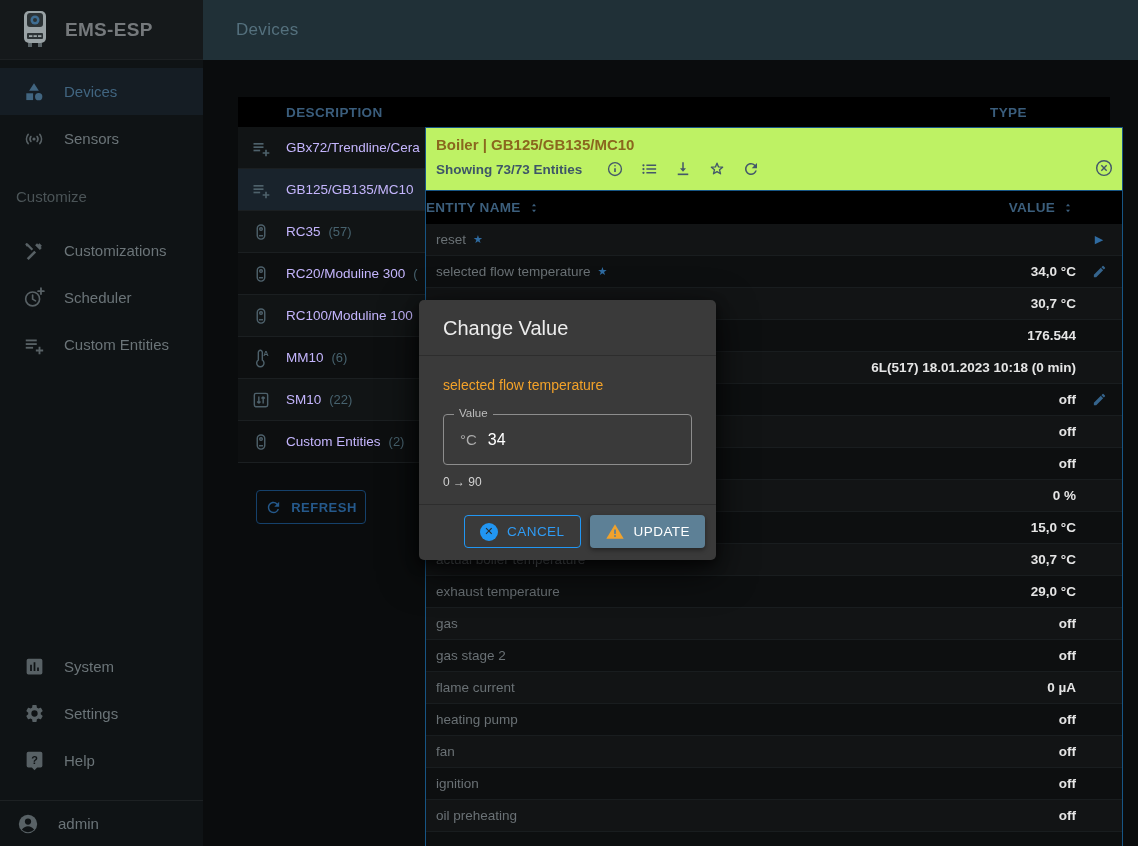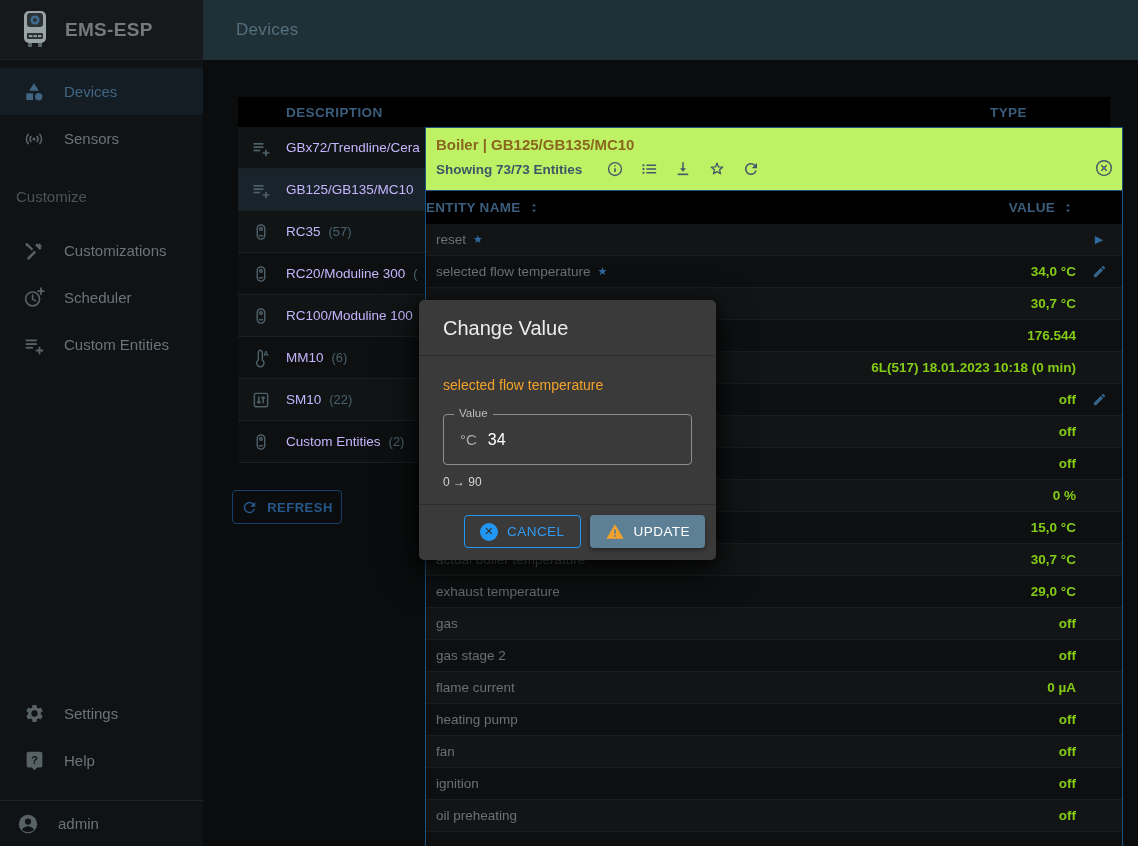--- a/index.html
+++ b/index.html
@@ -34,21 +34,21 @@
   .dt-header { position:relative; height:30px; background:#000; display:flex; align-items:center; color:#3a5d7c; font-weight:700; font-size:13.5px; letter-spacing:.4px; }
   .dt-header .col-desc { padding-left:48px; }
   .dt-header .col-type { position:absolute; left:752px; }
   .d-row { height:42px; display:flex; align-items:center; border-bottom:1px solid #1b1f21; cursor:pointer; }
   .d-row.odd { background:#111415; } .d-row.even { background:#0d0f10; }
   .d-row.selected { background:#19232c; }
   .d-icon { width:48px; padding-left:13px; color:#4e616b; }
   .d-icon svg { width:20px; height:20px; }
   .d-name { color:#c4b5fd; font-size:13.5px; font-weight:500; white-space:nowrap; }
   .d-count { color:#47626e; margin-left:8px; font-size:13px; font-weight:500; }
-  .refresh-btn { position:absolute; left:232px; top:490px; width:110px; height:34px; border:1px solid #15416b; border-radius:4px; background:transparent; color:#25598b; display:flex; align-items:center; justify-content:center; gap:9px; font-size:13px; font-weight:700; letter-spacing:.5px; cursor:pointer; font-family:inherit; }
+  .refresh-btn { position:absolute; left:256px; top:490px; width:110px; height:34px; border:1px solid #15416b; border-radius:4px; background:transparent; color:#25598b; display:flex; align-items:center; justify-content:center; gap:9px; font-size:13px; font-weight:700; letter-spacing:.5px; cursor:pointer; font-family:inherit; }
   .refresh-btn svg { width:17px; height:17px; }
 
   
   .panel { position:absolute; left:425px; top:127px; width:698px; height:740px; background:#0b0d0f; border:1px solid #175584; z-index:2; }
   .panel-header { height:63px; background:#bef264; border-bottom:1px solid #175584; padding:8px 10px 0 10px; position:relative; }
   .ph-title { color:#8a671e; font-size:15px; font-weight:700; }
   .ph-sub { margin-top:7px; display:flex; align-items:center; }
   .ph-showing { color:#3e5667; font-size:13.5px; font-weight:700; }
   .ph-icons { display:flex; align-items:center; margin-left:24px; gap:16px; color:#44586a; }
   .ph-icons span { cursor:pointer; }
@@ -56,21 +56,21 @@
   .ph-close { position:absolute; right:8px; top:30px; color:#44586a; cursor:pointer; }
   .ph-close svg { width:20px; height:20px; }
   .et-header { height:33px; background:#000; display:flex; align-items:center; padding-left:0; color:#3c5f7d; font-weight:700; font-size:13.5px; letter-spacing:.3px; }
   .sort-ico svg { width:16px; height:16px; }
   .et-left, .et-right { display:flex; align-items:center; gap:5px; }
   .et-right { margin-left:auto; margin-right:46px; }
   .e-row { height:32px; display:flex; align-items:center; padding-left:10px; border-bottom:1px solid #191d1f; font-size:13.5px; cursor:pointer; }
   .e-row.odd { background:#121415; } .e-row.even { background:#0d0f10; }
   .e-name { color:#6a7175; font-weight:500; }
   .e-fav { color:#2f6ba1; margin-left:7px; font-size:11px; }
-  .e-value { margin-left:auto; color:#84cc16; font-weight:700; text-align:center; }
+  .e-value { margin-left:auto; color:#e5e5e5; font-weight:700; text-align:center; }
   .e-action { width:46px; display:flex; justify-content:center; align-items:center; color:#35648c; }
   .e-action svg { width:15px; height:15px; }
   .e-action .play { font-size:11px; color:#2f6ba1; }
 
   
   .modal { position:absolute; left:419px; top:300px; width:297px; background:#3a3a3a; border-radius:5px; z-index:3;
            box-shadow:0 12px 38px rgba(0,0,0,.7), 0 4px 12px rgba(0,0,0,.55); }
   .m-title { padding:17px 24px 15px; color:#ececec; font-size:20px; font-weight:500; border-bottom:1px solid #2d2d2d; }
   .m-body { padding:21px 24px 15px; border-bottom:1px solid #2d2d2d; }
   .m-entity { color:#f3a229; font-size:14px; }
@@ -164,20 +164,28 @@
         </svg>
       </span>
       <span>Custom Entities</span>
     </div>
   </div>
 
   <div class="sidebar-bottom">
     <div class="nav-item">
       <span class="nicon">
         <svg width="21" height="21" viewBox="0 0 24 24" fill="currentColor">
+          <path d="M19 3H5a2 2 0 0 0-2 2v14a2 2 0 0 0 2 2h14a2 2 0 0 0 2-2V5a2 2 0 0 0-2-2zM9 17H7v-7h2v7zm4 0h-2V7h2v10zm4 0h-2v-4h2v4z"></path>
+        </svg>
+      </span>
+      <span>System</span>
+    </div>
+    <div class="nav-item">
+      <span class="nicon">
+        <svg width="21" height="21" viewBox="0 0 24 24" fill="currentColor">
           <path d="M19.14 12.94c.04-.3.06-.61.06-.94s-.02-.64-.07-.94l2.03-1.58a.49.49 0 0 0 .12-.61l-1.92-3.32a.49.49 0 0 0-.59-.22l-2.39.96c-.5-.38-1.03-.7-1.62-.94l-.36-2.54a.48.48 0 0 0-.48-.41h-3.84c-.24 0-.43.17-.47.41l-.36 2.54c-.59.24-1.13.57-1.62.94l-2.39-.96a.49.49 0 0 0-.59.22L2.74 8.87c-.12.21-.08.47.12.61l2.03 1.58c-.05.3-.09.63-.09.94s.02.64.07.94l-2.03 1.58a.49.49 0 0 0-.12.61l1.92 3.32c.12.22.37.29.59.22l2.39-.96c.5.38 1.03.7 1.62.94l.36 2.54c.05.24.24.41.48.41h3.84c.24 0 .44-.17.47-.41l.36-2.54c.59-.24 1.13-.56 1.62-.94l2.39.96c.22.08.47 0 .59-.22l1.92-3.32c.12-.22.07-.47-.12-.61l-2.01-1.58zM12 15.6a3.6 3.6 0 1 1 0-7.2 3.6 3.6 0 0 1 0 7.2z"></path>
         </svg>
       </span>
       <span>Settings</span>
     </div>
     <div class="nav-item">
       <span class="nicon">
         <svg width="21" height="21" viewBox="0 0 24 24" fill="currentColor">
           <path d="M19 2H5a2 2 0 0 0-2 2v14a2 2 0 0 0 2 2h4l3 3 3-3h4a2 2 0 0 0 2-2V4a2 2 0 0 0-2-2z"></path>
           <text x="12" y="15.5" text-anchor="middle" font-size="12.5" font-weight="bold" fill="#0f1315">?</text>

